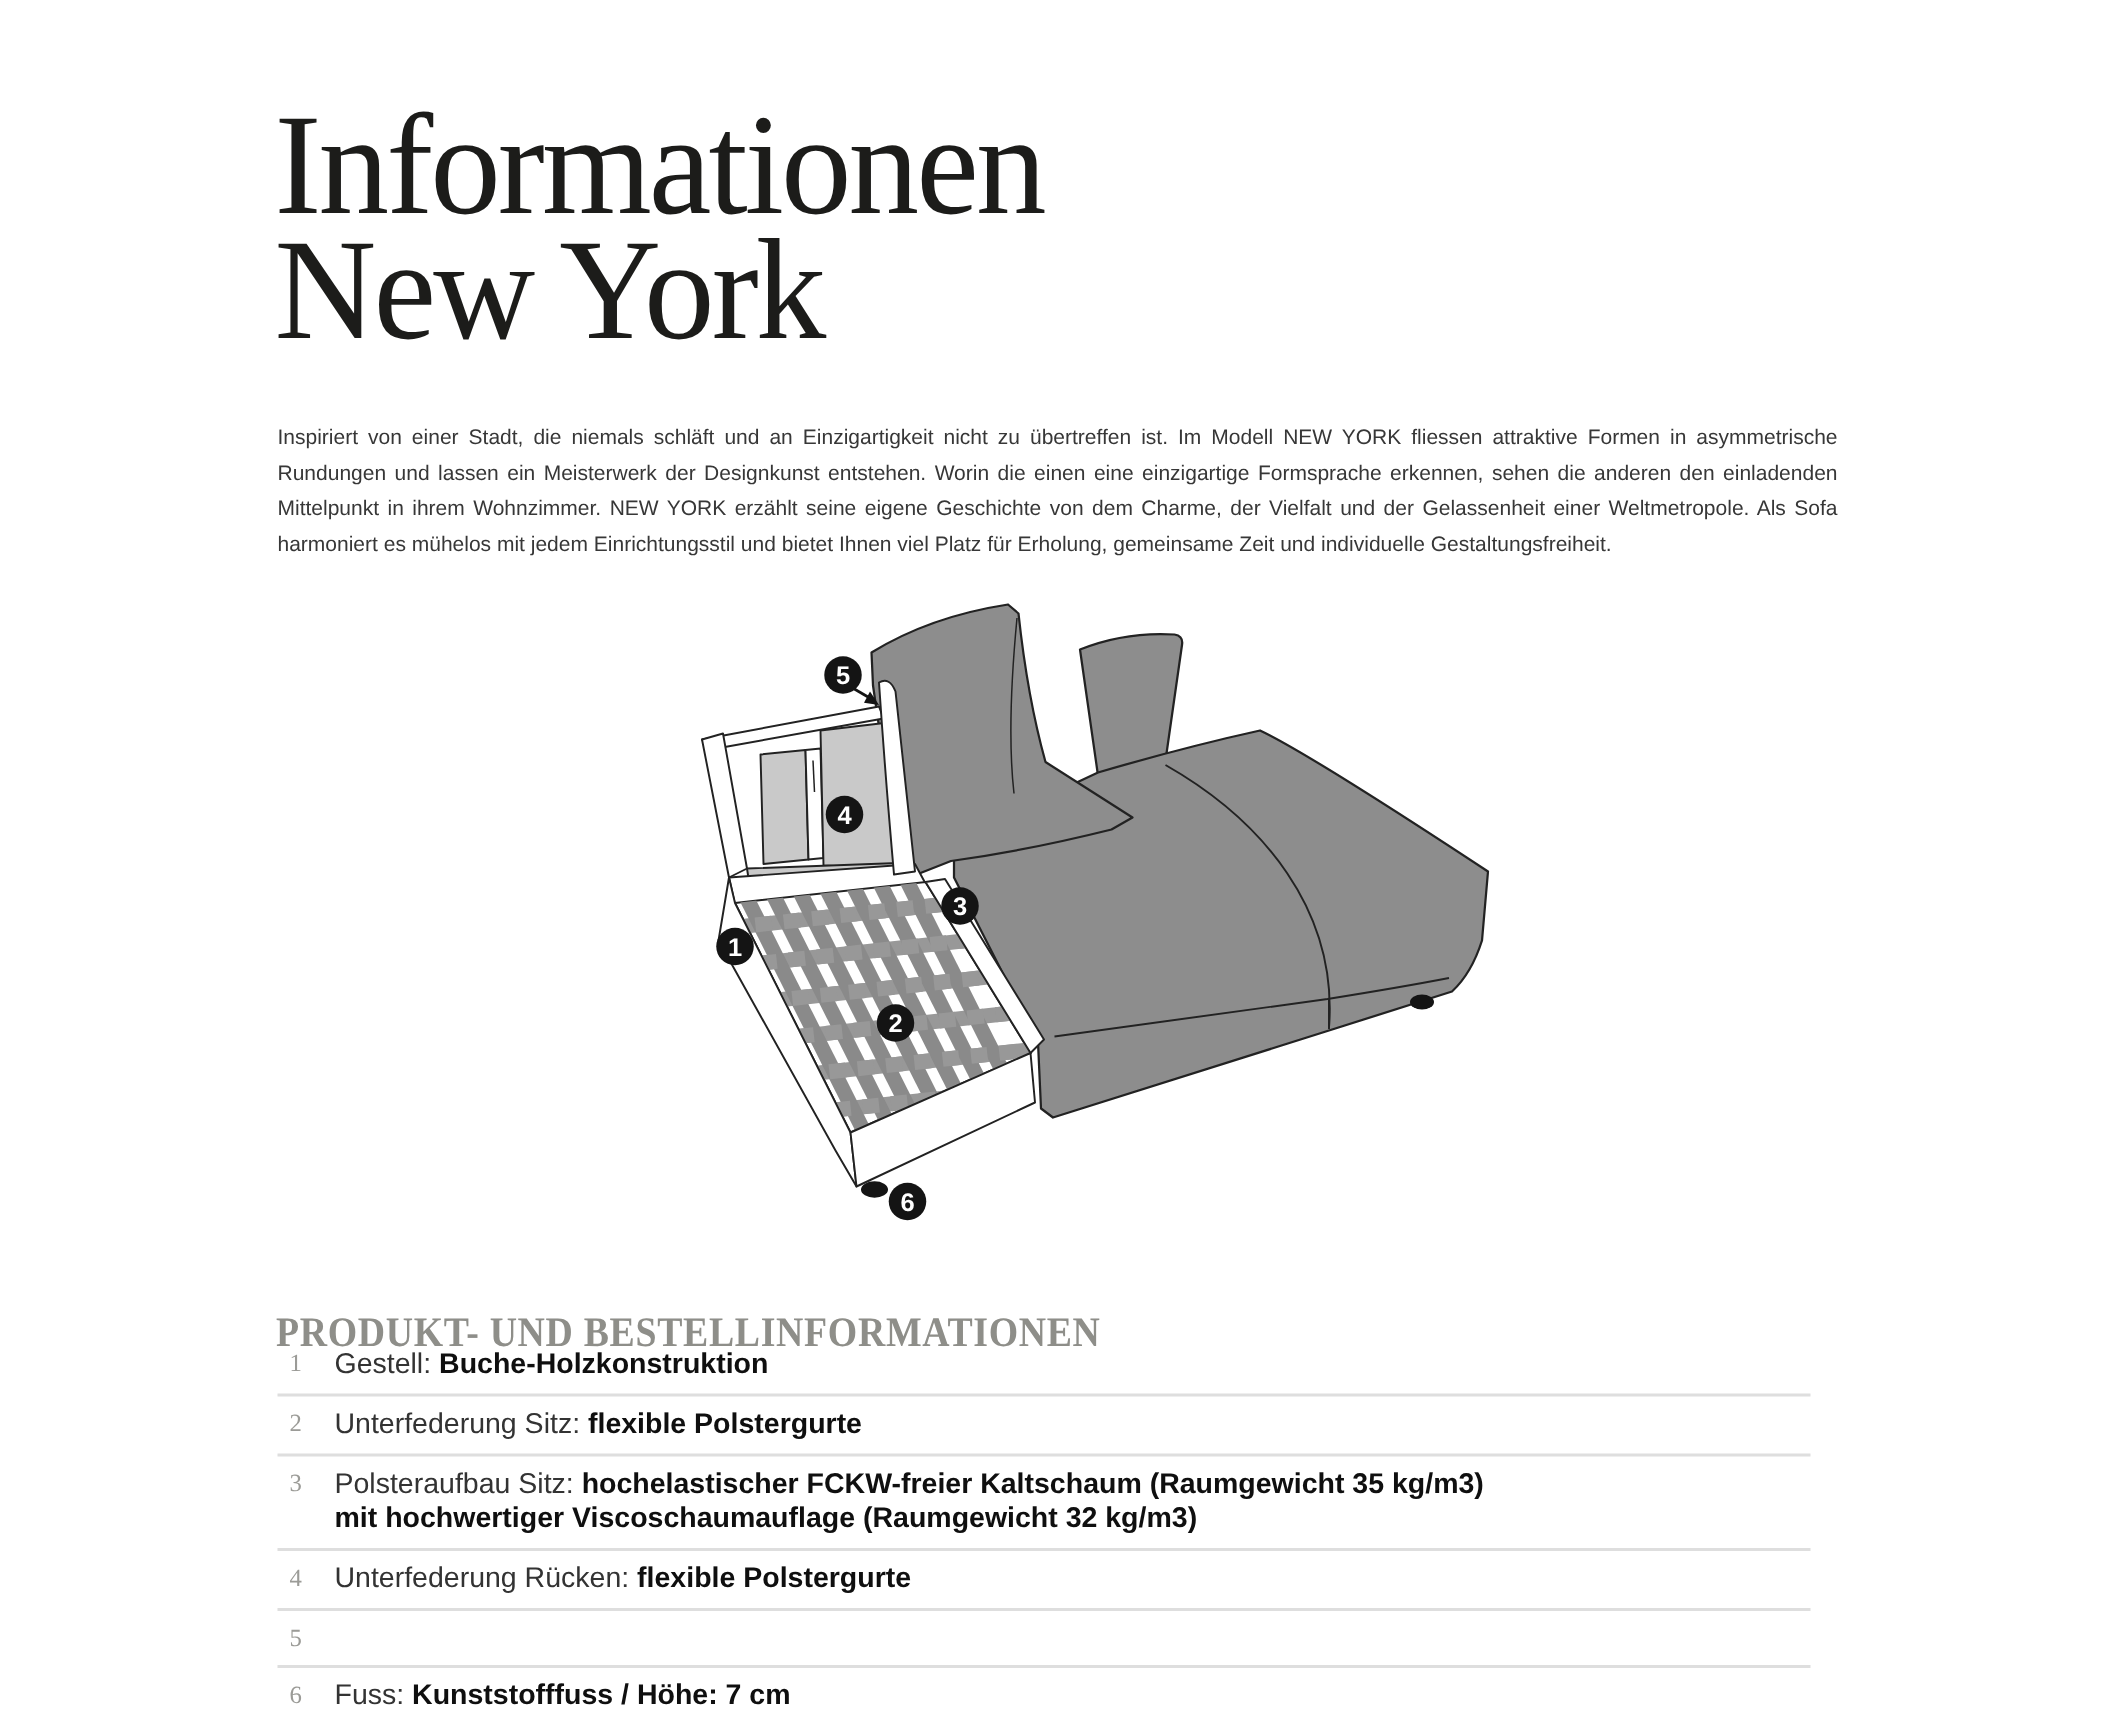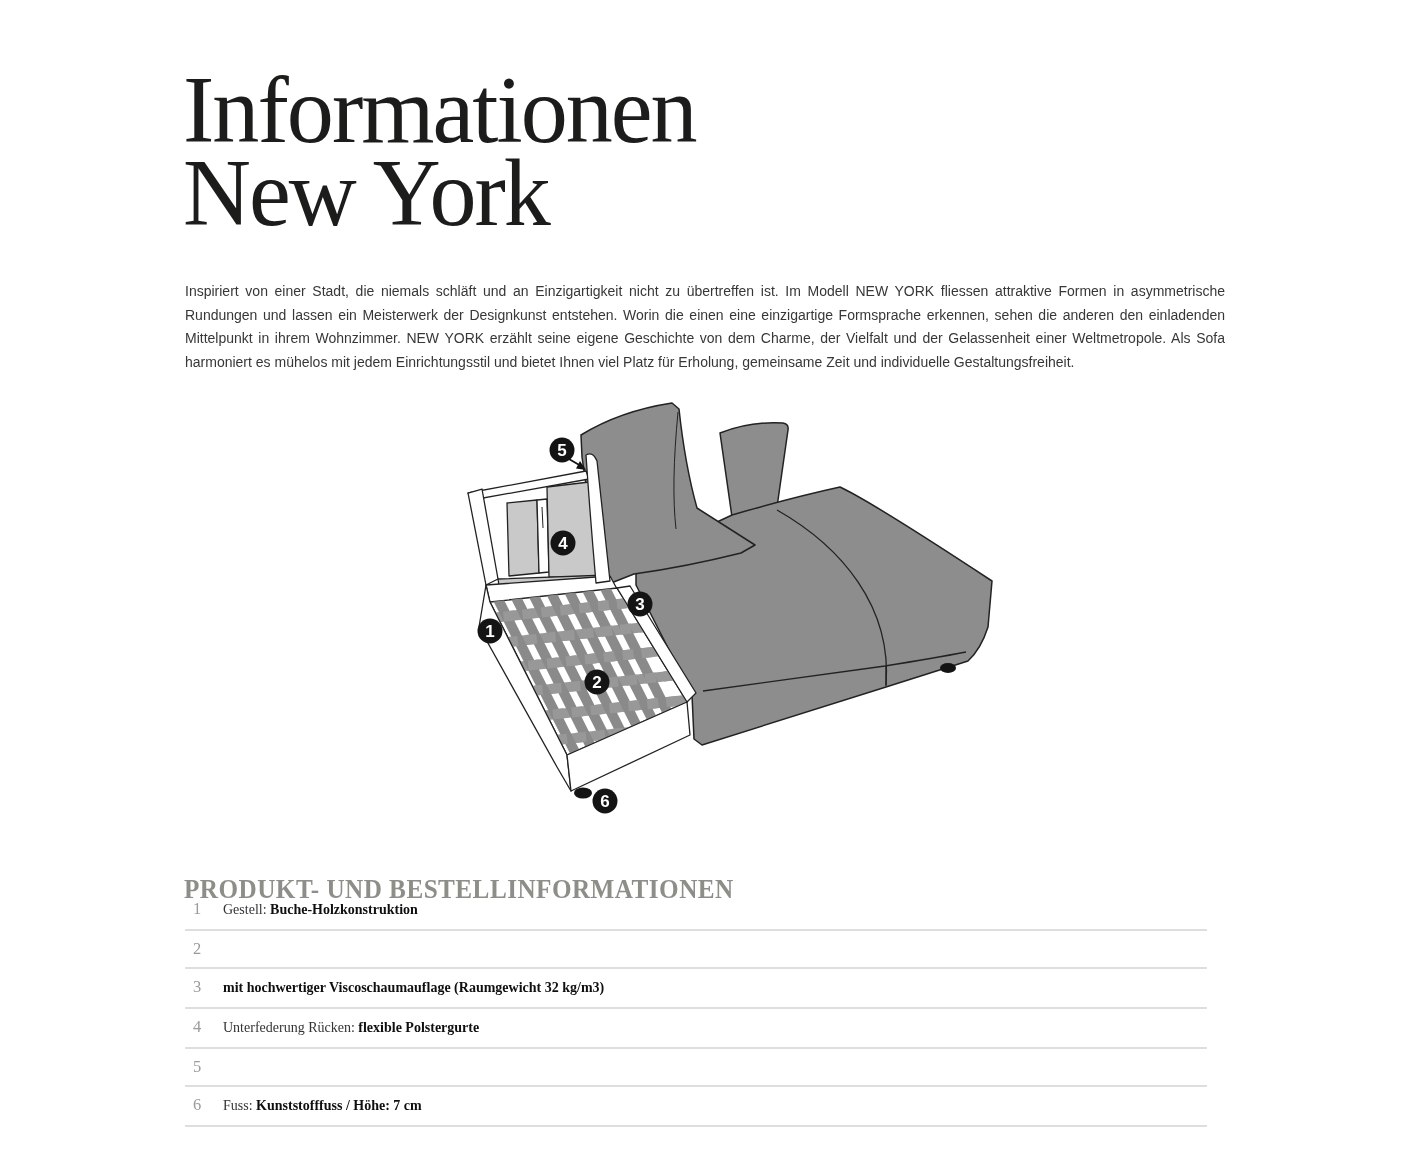--- a/index.html
+++ b/index.html
@@ -39,21 +39,21 @@
   .row {
     display:flex; align-items:flex-start;
     border-bottom:2px solid #dedede;
     padding:7px 0 8px 0;
   }
   .num {
     flex:0 0 38px; box-sizing:border-box; padding-left:8px; padding-top:1px;
     font-family:"Liberation Serif", serif;
     font-size:16.5px; color:#9b9b97;
   }
-  .txt { font-size:14px; line-height:23px; color:#333333;font-family:Liberation Serif, serif; }
+  .txt { font-size:19px; line-height:23px; color:#333333; }
   .txt .b { font-weight:bold; color:#0f0f0f; }
   svg text.co {
     font-family:"Liberation Sans", sans-serif;
     font-weight:bold; font-size:17px; fill:#ffffff;
     text-anchor:middle;
   }
 </style>
 </head>
 <body>
 
@@ -175,25 +175,27 @@
 
   <div class="product-list">
 
     <div class="row">
       <span class="num">1</span>
       <div class="txt"><span>Gestell:</span> <span class="b">Buche-Holzkonstruktion</span></div>
     </div>
 
     <div class="row">
       <span class="num">2</span>
+      <div class="txt"><span>Unterfederung Sitz:</span> <span class="b">flexible Polstergurte</span></div>
     </div>
 
     <div class="row">
       <span class="num">3</span>
       <div class="txt">
+        <div><span>Polsteraufbau Sitz:</span> <span class="b">hochelastischer FCKW-freier Kaltschaum (Raumgewicht 35 kg/m3)</span></div>
         <div class="b">mit hochwertiger Viscoschaumauflage (Raumgewicht 32 kg/m3)</div>
       </div>
     </div>
 
     <div class="row">
       <span class="num">4</span>
       <div class="txt"><span>Unterfederung Rücken:</span> <span class="b">flexible Polstergurte</span></div>
     </div>
 
     <div class="row">

